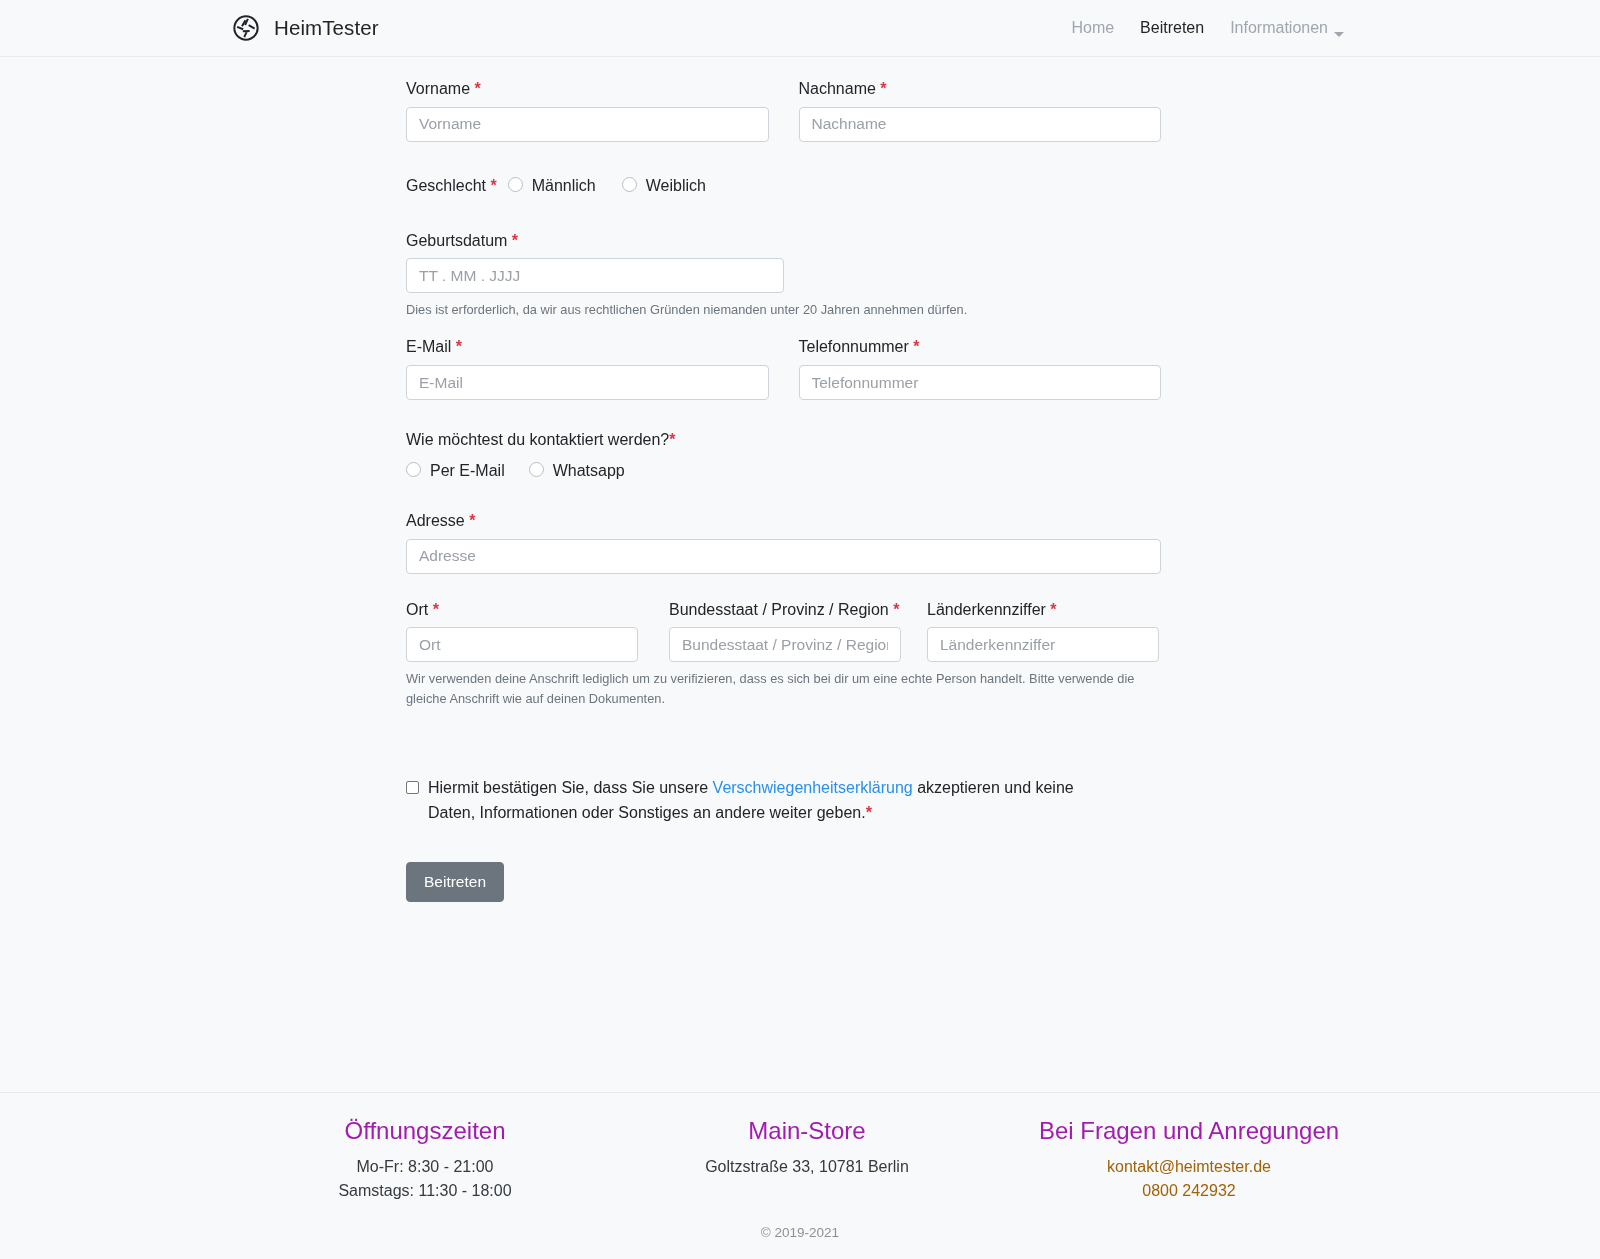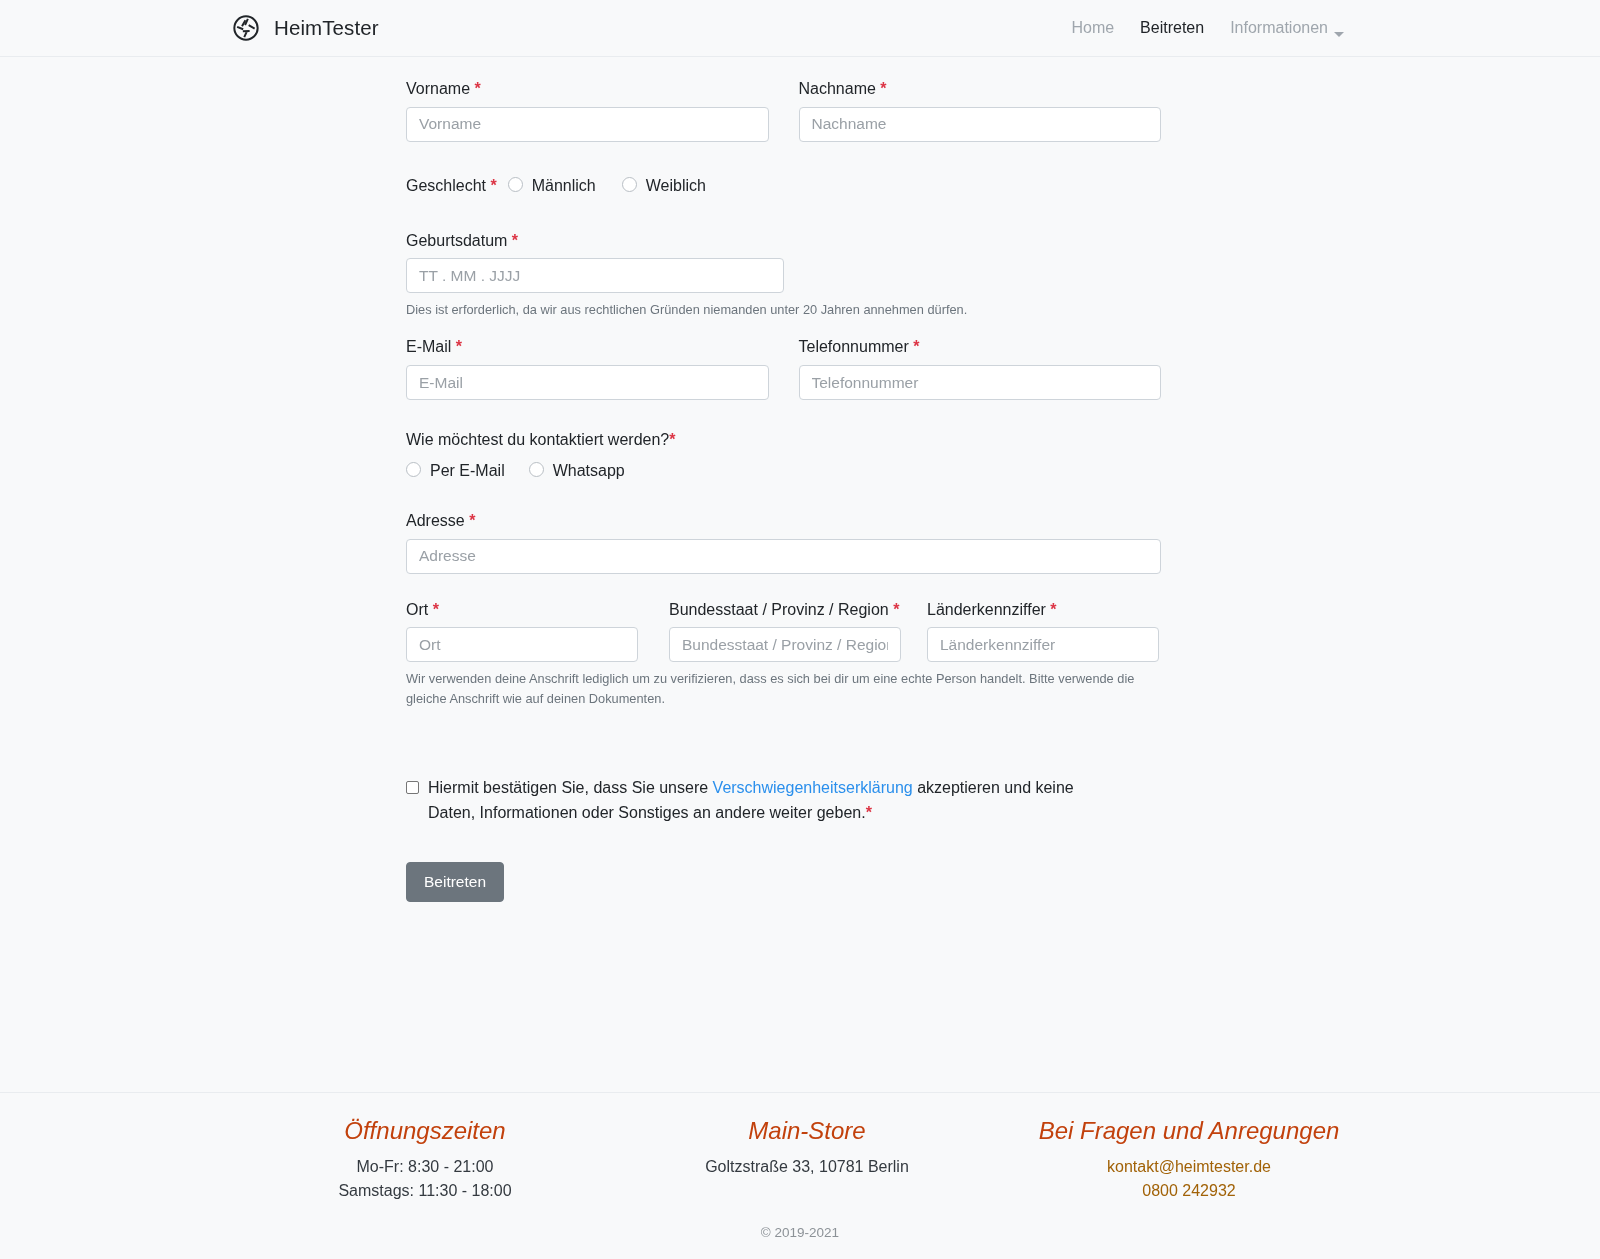--- a/index.html
+++ b/index.html
@@ -164,22 +164,21 @@
     display: flex;
     width: 1160px;
     margin: 0 auto 0 auto;
     padding-left: 14px;
   }
   .fcol { flex: 1; text-align: center; }
   .fcol h5 {
     margin: 0 0 10px 0;
     font-weight: 400;
     font-size: 24px;
-    color: #c2410c;
-    font-style: italic;
+    color: #a21caf;
   }
   .fline {
     font-size: 16px;
     color: #343a40;
     line-height: 1.5;
   }
   .fline.muted { color: #a16207; }
   .copyright {
     text-align: center;
     font-size: 13.5px;

